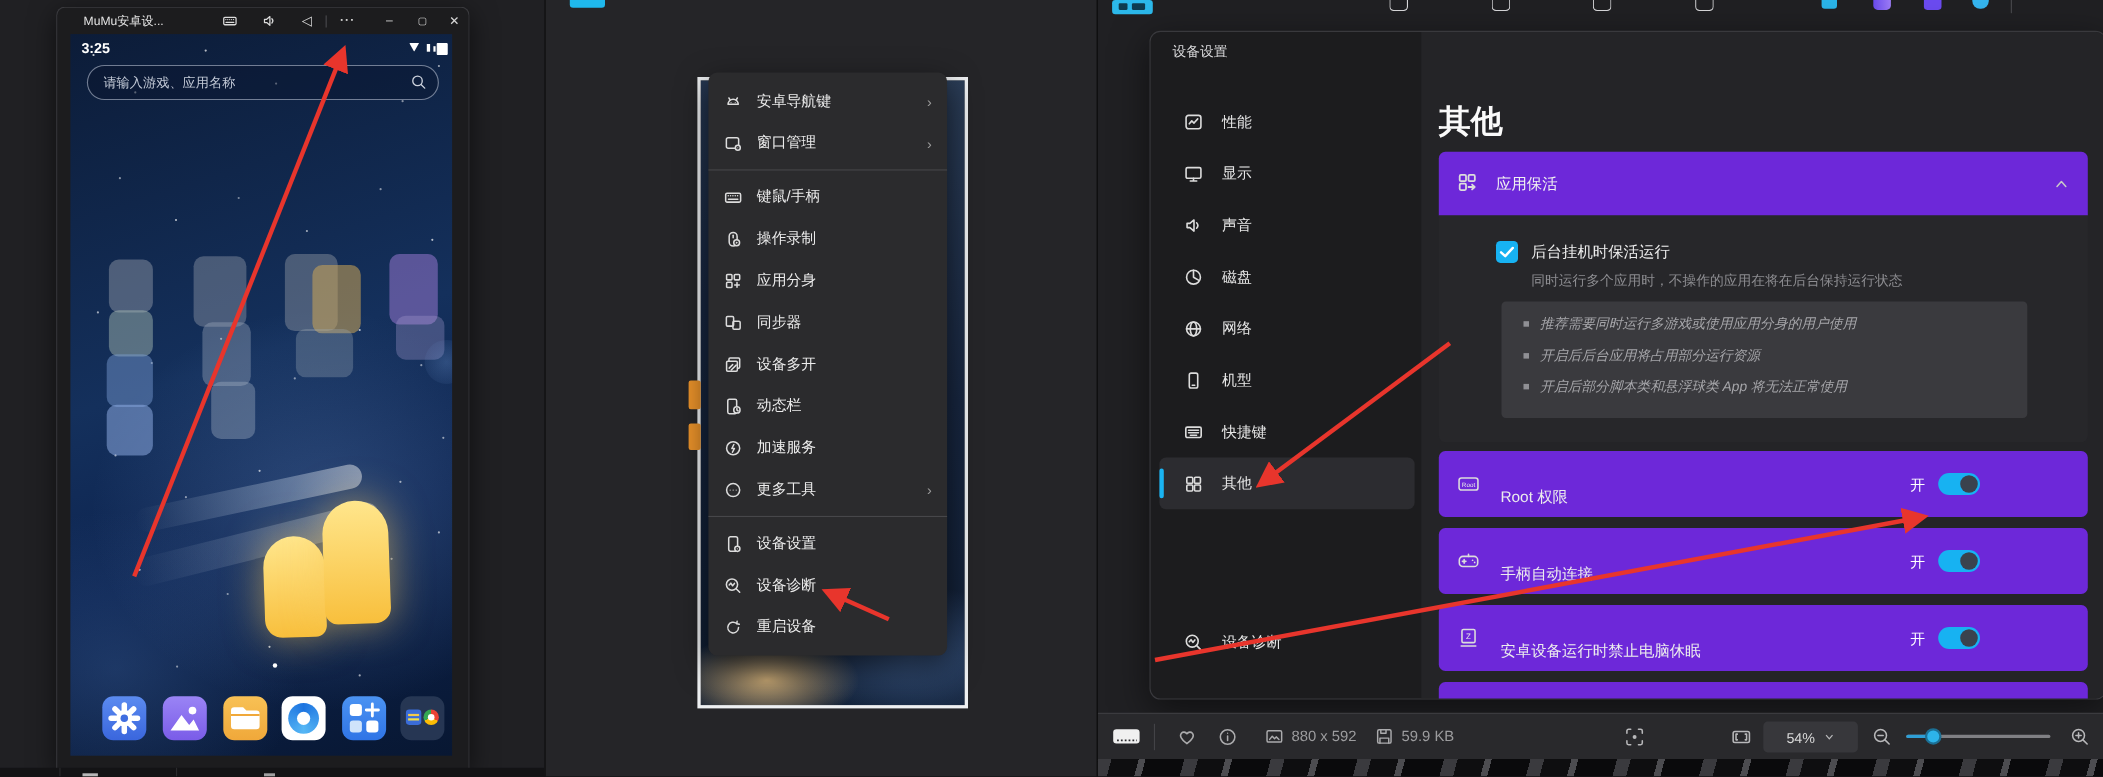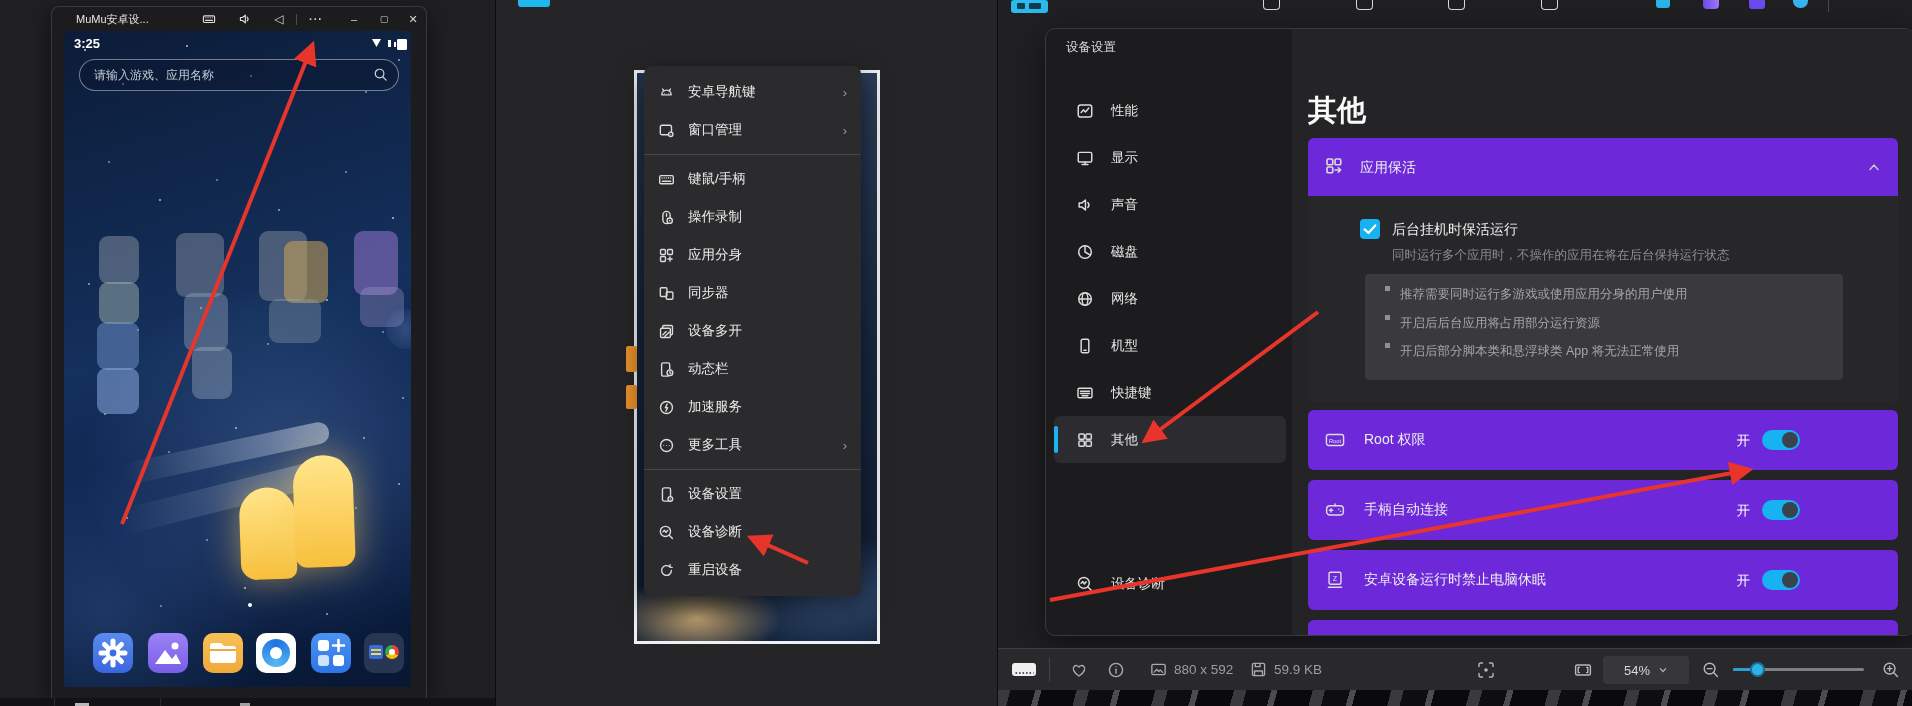--- a/index.html
+++ b/index.html
@@ -88,24 +88,24 @@
   .card{position:absolute;left:16px;width:590px;background:#6d28d9;border-radius:6px;}
   #ka-head{top:109px;height:58px;border-radius:6px 6px 0 0;}
   #ka-body{top:167px;height:206px;background:#27272a;border-radius:0 0 6px 6px;}
   .cardrow-icon{position:absolute;left:16px;top:18px;}
   #ka-title{position:absolute;left:52px;top:21px;font-size:14px;color:#f0f0f0;}
   #ka-chevron{position:absolute;right:16px;top:21px;}
   #cb{position:absolute;left:52px;top:23px;width:20px;height:20px;border-radius:4px;background:#17b2f2;}
   #cb-label{position:absolute;left:84px;top:25px;font-size:14px;color:#ededed;}
   #cb-desc{position:absolute;left:84px;top:51px;font-size:12.5px;color:#8d8d91;}
   #notes{position:absolute;left:57px;top:78px;width:478px;height:106px;background:#3a3a3e;border-radius:4px;}
-  .note{position:absolute;left:20px;display:flex;align-items:flex-start;gap:10px;font-size:12.5px;color:#a6a6aa;}
+  .note{position:absolute;left:20px;display:flex;align-items:center;gap:10px;font-size:12.5px;color:#a6a6aa;font-style:italic;}
   .note .bq{width:5px;height:5px;background:#8f8f94;}
   .trow{height:60px;}
-  .trow .lbl{position:absolute;left:56px;top:21px;font-size:14px;color:#ededed;}
+  .trow .lbl{position:absolute;left:56px;top:33px;font-size:14px;color:#ededed;}
   .trow .state{position:absolute;right:148px;top:22px;font-size:13.5px;color:#fff;}
   .toggle{position:absolute;right:98px;top:20px;width:38px;height:20px;border-radius:10px;background:#17b2f2;}
   .toggle .knob{position:absolute;right:2px;top:2px;width:16px;height:16px;border-radius:50%;background:#3a424d;}
   .iconbox{position:absolute;left:16px;top:19px;}
 
   
   #sbar{left:0;top:648px;width:915px;height:42px;background:#29292c;border-top:1px solid #3e3e42;border-bottom:1px solid #3e3e42;}
   .sbi{position:absolute;top:11px;}
   .sbtxt{position:absolute;top:13px;font-size:13.5px;color:#9c9c9e;white-space:nowrap;}
   #zoomdd{position:absolute;left:605px;top:7px;width:86px;height:28px;background:#37373b;border-radius:4px;

